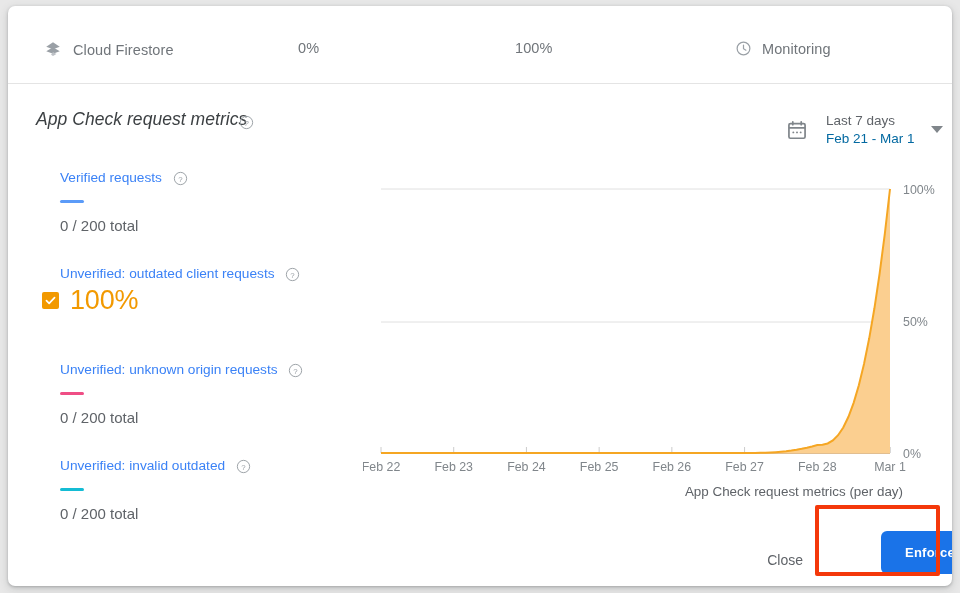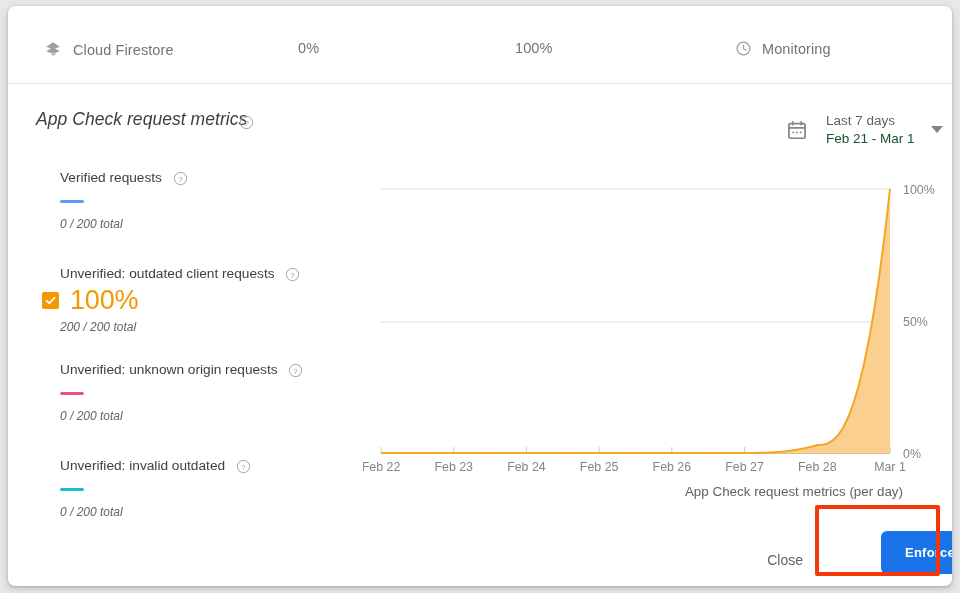--- a/index.html
+++ b/index.html
@@ -48,35 +48,35 @@
   .help-icon { width: 15px; height: 15px; display: inline-block; vertical-align: middle; cursor: pointer; }
 
   
   #daterange {
     position: absolute; left: 778px; top: 106px;
     display: flex; align-items: center; cursor: pointer; justify-content: flex-end;
   }
   #cal-icon { width: 22px; height: 22px; flex: none; }
   #dr-text { margin-left: 18px; line-height: 1.33; }
   #dr-line1 { font-size: 13.5px; color: #5f6368; white-space: nowrap; }
-  #dr-line2 { font-size: 13.5px; color: #14532d; white-space: nowrap; }
+  #dr-line2 { font-size: 13.5px; color: #0369a1; white-space: nowrap; }
   #dr-caret {
     margin-left: 16px; width: 0; height: 0;
     border-left: 6px solid transparent; border-right: 6px solid transparent;
     border-top: 7px solid #80868b;
   }
 
   
   #legend { position: absolute; left: 0; top: 155px; width: 340px; }
   .leg { position: absolute; left: 52px; width: 290px; }
-  .leg-title { font-size: 13.7px; color: #404040; white-space: nowrap; }
+  .leg-title { font-size: 13.7px; color: #3b82f6; white-space: nowrap; }
   .leg-title .help-icon { margin-left: 7px; }
   .leg-mid { height: 31px; display: flex; align-items: center; }
   .swatch { width: 24px; height: 3.5px; border-radius: 2px; }
-  .leg-total { font-size: 12px; color: #5f6368; font-style: italic; }
+  .leg-total { font-size: 15px; color: #5f6368; }
 
   #leg-1 { top: 9px; }
   #leg-2 { top: 105px; }
   #leg-3 { top: 201px; }
   #leg-4 { top: 297px; }
 
   
   #leg-2 .leg-mid { height: 38px; margin-left: -18px; }
   .checkbox {
     width: 17px; height: 17px; border-radius: 2px;
@@ -214,21 +214,20 @@
         </span>
       </div>
       <div class="leg-mid">
         <span class="checkbox" style="background:#f29900">
           <svg viewBox="0 0 24 24">
               <path d="M4.5 12.4 L9.5 17.4 L19.5 6.6" fill="none" stroke="#ffffff" stroke-width="3.1" stroke-linecap="round" stroke-linejoin="round"></path>
             </svg>
         </span>
         <span id="leg-2-pct" style="color:#f29900">100%</span>
       </div>
-      <div class="leg-total">200 / 200 total</div>
     </div>
 
     <div class="leg" id="leg-3">
       <div class="leg-title">
         <span>Unverified: unknown origin requests</span>
         <span class="help-icon">
           <svg viewBox="0 0 20 20" width="15" height="15">
             <circle cx="10" cy="10" r="8.2" fill="none" stroke="#9aa0a6" stroke-width="1.3"></circle>
             <text x="10" y="14.2" text-anchor="middle" font-size="10.5" fill="#9aa0a6" font-family="Liberation Sans, sans-serif">?</text>
           </svg>

